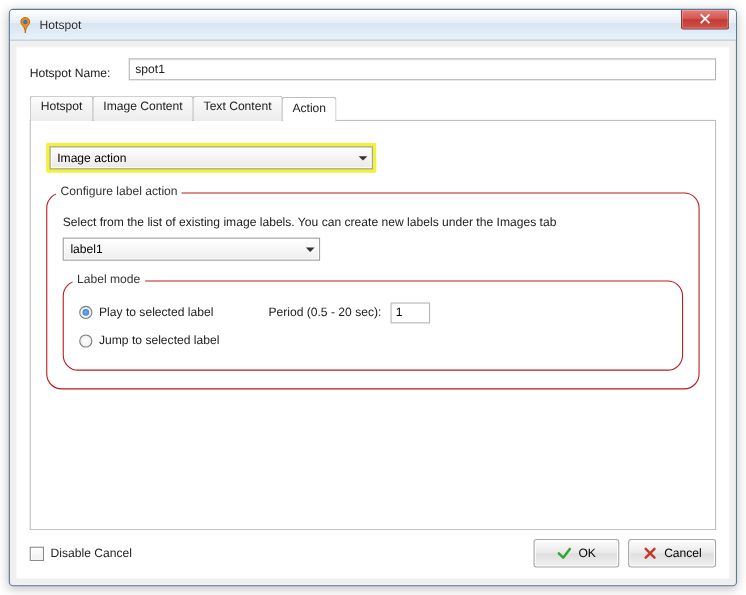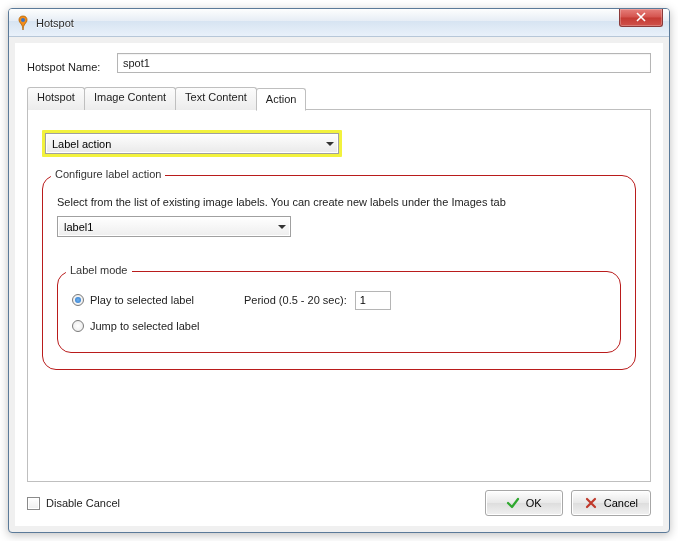--- a/index.html
+++ b/index.html
@@ -166,37 +166,37 @@
           <div class="tab">Image Content</div>
           <div class="tab">Text Content</div>
           <div class="tab active">Action</div>
         </div>
 
         <div class="tab-pane">
 
           <div style="margin-top:6px">
             <span class="highlight-yellow">
               <div class="dropdown" style="width:294px">
-                <span>Label action</span>
+                <span>Image action</span>
                 <span class="caret"></span>
               </div>
             </span>
           </div>
 
           <div class="groupbox">
             <span class="legend">Configure label action</span>
 
             <div class="label" style="margin-top:6px">Select from the list of existing image labels. You can create new labels under the Images tab</div>
 
             <div class="dropdown" style="width:234px;margin-top:8px">
               <span>label1</span>
               <span class="caret"></span>
             </div>
 
-            <div class="groupbox" style="margin-top:34px">
+            <div class="groupbox" style="margin-top:18px">
               <span class="legend">Label mode</span>
 
               <div class="radio-row" style="margin-top:4px">
                 <span class="radio checked"></span>
                 <span class="label" style="width:150px">Play to selected label</span>
                 <span class="label" style="margin-left:4px">Period (0.5 - 20 sec):</span>
                 <input class="num-input" style="margin-left: 8px;" value="1">
               </div>
 
               <div class="radio-row" style="margin-top:6px">

